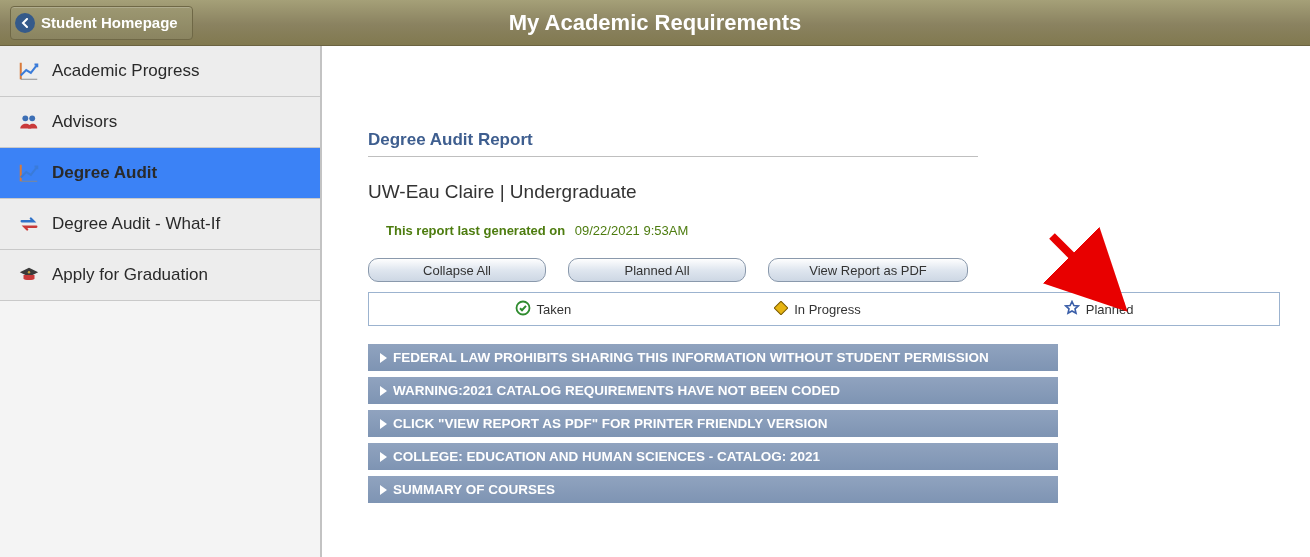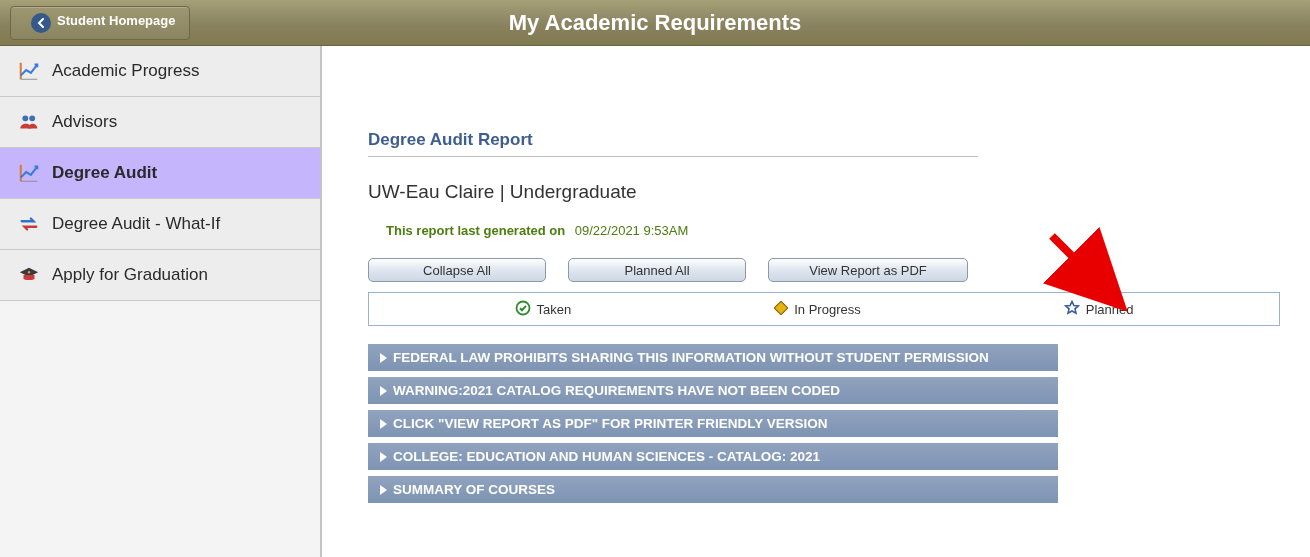--- a/index.html
+++ b/index.html
@@ -18,24 +18,24 @@
     align-items: center;
     padding: 0 10px;
     border-bottom: 1px solid #6b6341;
   }
   .back-button {
     background: linear-gradient(to bottom, #9d9872 0%, #8a8460 100%);
     border: 1px solid #6f6846;
     border-radius: 4px;
     color: #fff;
     font-weight: bold;
-    font-size: 13px;
-    padding: 6px 14px 6px 20px;
-    display: flex;
-    align-items: flex-start;
+    font-size: 15px;
+    padding: 6px 14px 6px 4px;
+    display: flex;
+    align-items: center;
     gap: 6px;
     cursor: pointer;
     box-shadow: inset 0 1px 0 rgba(255,255,255,.2);
   }
   .back-circle {
     width: 20px; height: 20px;
     border-radius: 50%;
     background: #355a8a;
     display: flex; align-items: center; justify-content: center;
   }
@@ -62,21 +62,21 @@
     align-items: center;
     gap: 10px;
     padding: 14px 16px;
     border-bottom: 1px solid #c9c9c9;
     font-size: 17px;
     color: #2a2a2a;
     cursor: pointer;
     background: #ededed;
   }
   .sidebar-item.active {
-    background: #c4b5fd;
+    background: #3b82f6;
     font-weight: bold;
   }
   .sidebar-item .icon-slot { width: 26px; display:flex; justify-content:center; }
   .content {
     flex: 1;
     padding: 40px 30px 0 46px;
     position: relative;
   }
   .section-title {
     color: #3e5e8f;
@@ -105,21 +105,21 @@
     display: flex;
     gap: 22px;
     margin-bottom: 10px;
   }
   .glossy-btn {
     width: 178px;
     height: 24px;
     font-size: 13px;
     color: #333;
     border: 1px solid #8a99ac;
-    border-radius: 5px;
+    border-radius: 10px;
     background: linear-gradient(to bottom, #fefefe 0%, #dfe6ef 50%, #cdd7e4 100%);
     cursor: pointer;
   }
   .glossy-btn.wide { width: 200px; }
   .legend-box {
     border: 1px solid #9cb3cf;
     width: 912px;
     height: 34px;
     display: flex;
     align-items: center;

